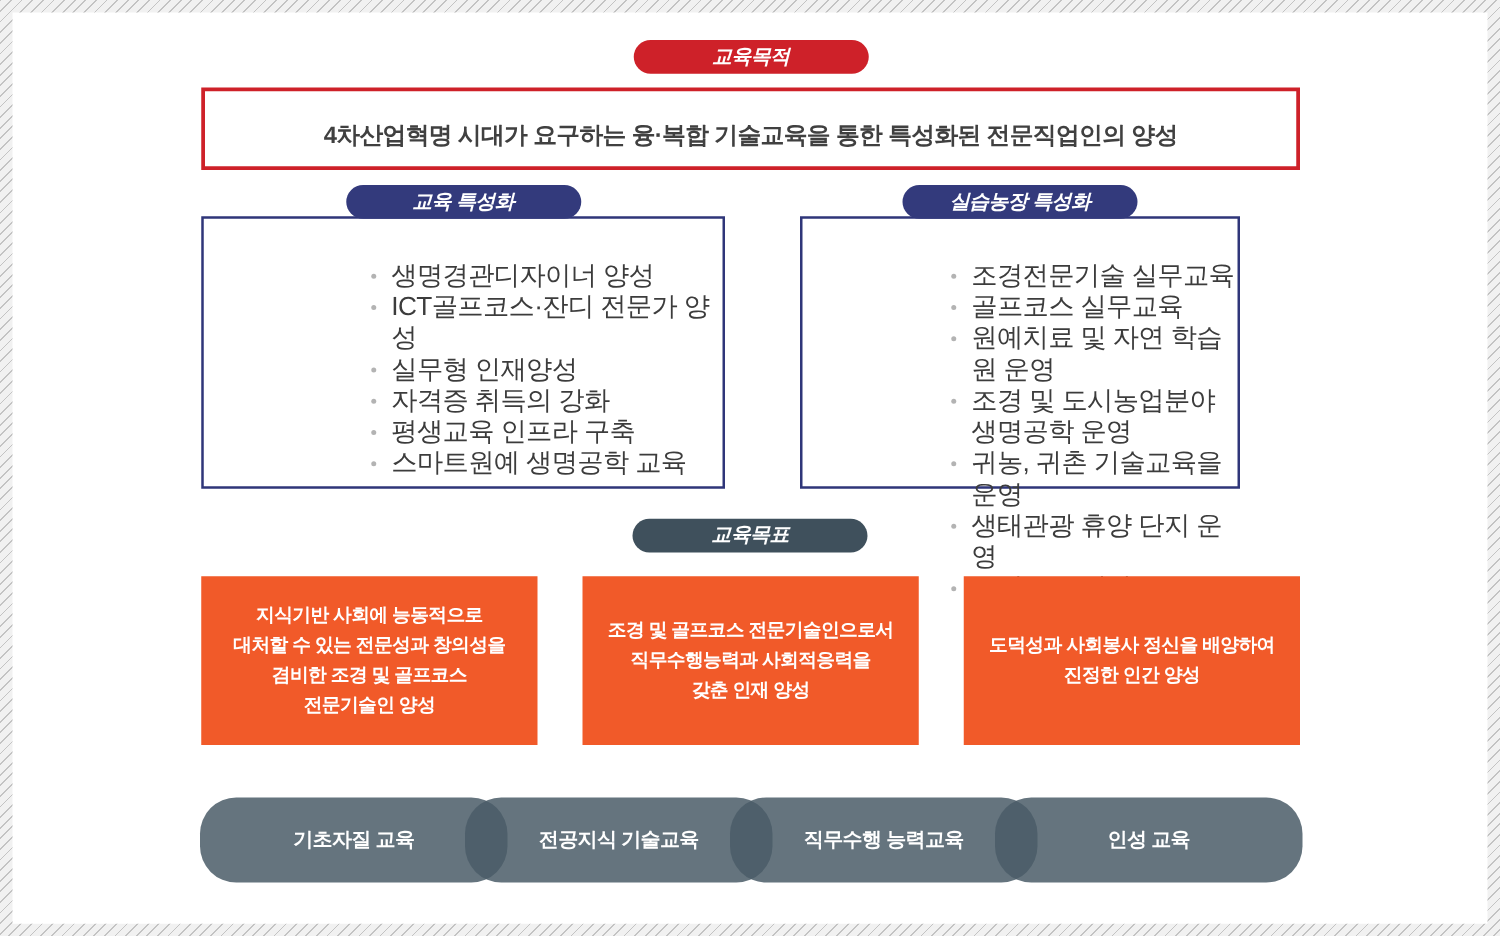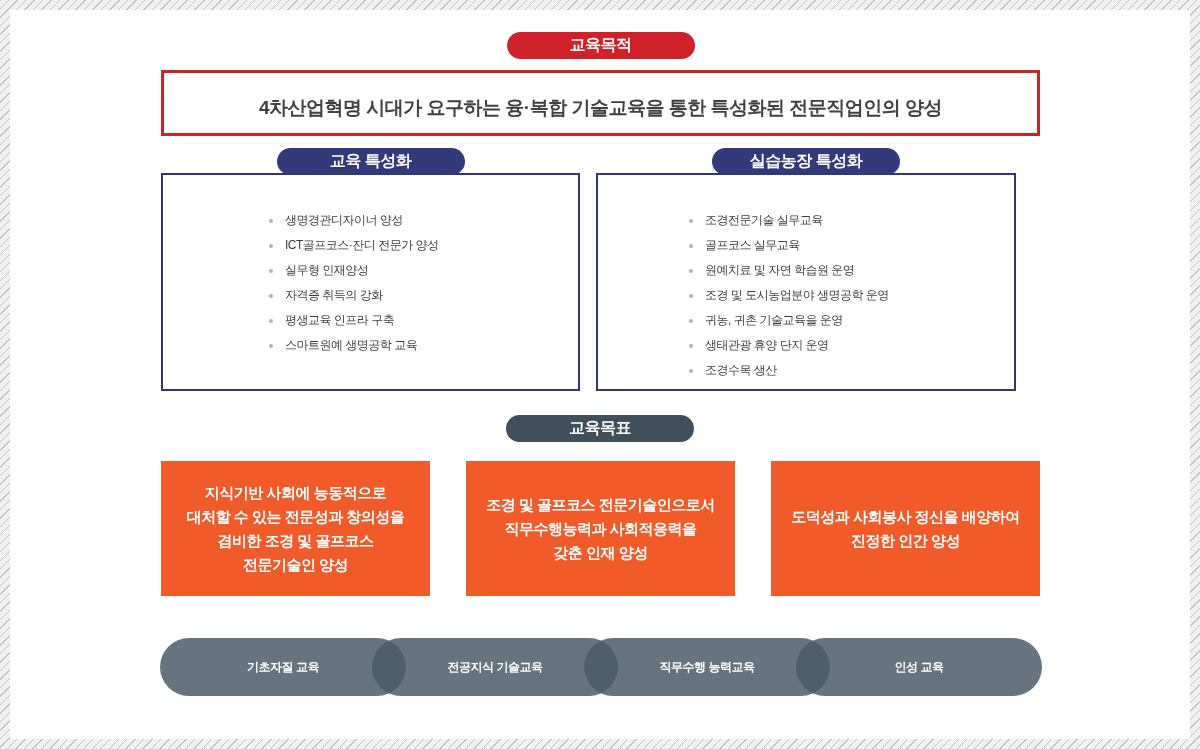--- a/index.html
+++ b/index.html
@@ -32,20 +32,21 @@
     border-radius: 14px;
     color: #ffffff;
     font-size: 16px;
     font-weight: bold;
     letter-spacing: -0.5px;
     display: flex;
     align-items: center;
     justify-content: center;
     white-space: nowrap;
     z-index: 5;
+    font-style: italic;
   }
 
   
   .purpose-box {
     position: absolute;
     left: 161px; top: 70px;
     width: 879px; height: 66px;
     border: 3px solid #ce2129;
     background: #ffffff;
     display: flex;
@@ -62,28 +63,29 @@
     text-align: center;
   }
 
   
   .spec-box {
     position: absolute;
     top: 173px;
     height: 218px;
     border: 2px solid #2f3679;
     background: #ffffff;
+    padding-left: 28px;
   }
   .spec-box.left  { left: 161px; width: 419px; }
-  .spec-box.right { left: 596px; width: 420px; }
+  .spec-box.right { left: 640px; width: 352px; }
   .spec-box .badge { top: -27px; background: #333a7c; }
   .spec-list {
     list-style: none;
     margin-top: 33px;
-    font-size: 12px;
+    font-size: 21px;
     color: #3c3c3c;
     letter-spacing: -0.5px;
   }
   .spec-box.left  .spec-list { padding-left: 122px; }
   .spec-box.right .spec-list { padding-left: 107px; }
   .spec-list li {
     position: relative;
     line-height: 25px;
   }
   .spec-list li .dot {
@@ -116,28 +118,28 @@
   }
   .goal-card .line { display: block; line-height: 24px; }
   .goal-card.c0 { left: 161px; }
   .goal-card.c1 { left: 466px; }
   .goal-card.c2 { left: 771px; }
 
   
   .track-pill {
     position: absolute;
     top: 638px;
-    width: 246px; height: 58px;
+    width: 246px; height: 68px;
     border-radius: 29px;
     background: rgba(74, 92, 103, 0.85);
     color: #ffffff;
     display: flex;
     align-items: center;
     justify-content: center;
-    font-size: 12px;
+    font-size: 16px;
     font-weight: bold;
     letter-spacing: -0.5px;
     white-space: nowrap;
   }
   .track-pill.t0 { left: 160px; }
   .track-pill.t1 { left: 372px; }
   .track-pill.t2 { left: 584px; }
   .track-pill.t3 { left: 796px; }
 </style>
 </head>

